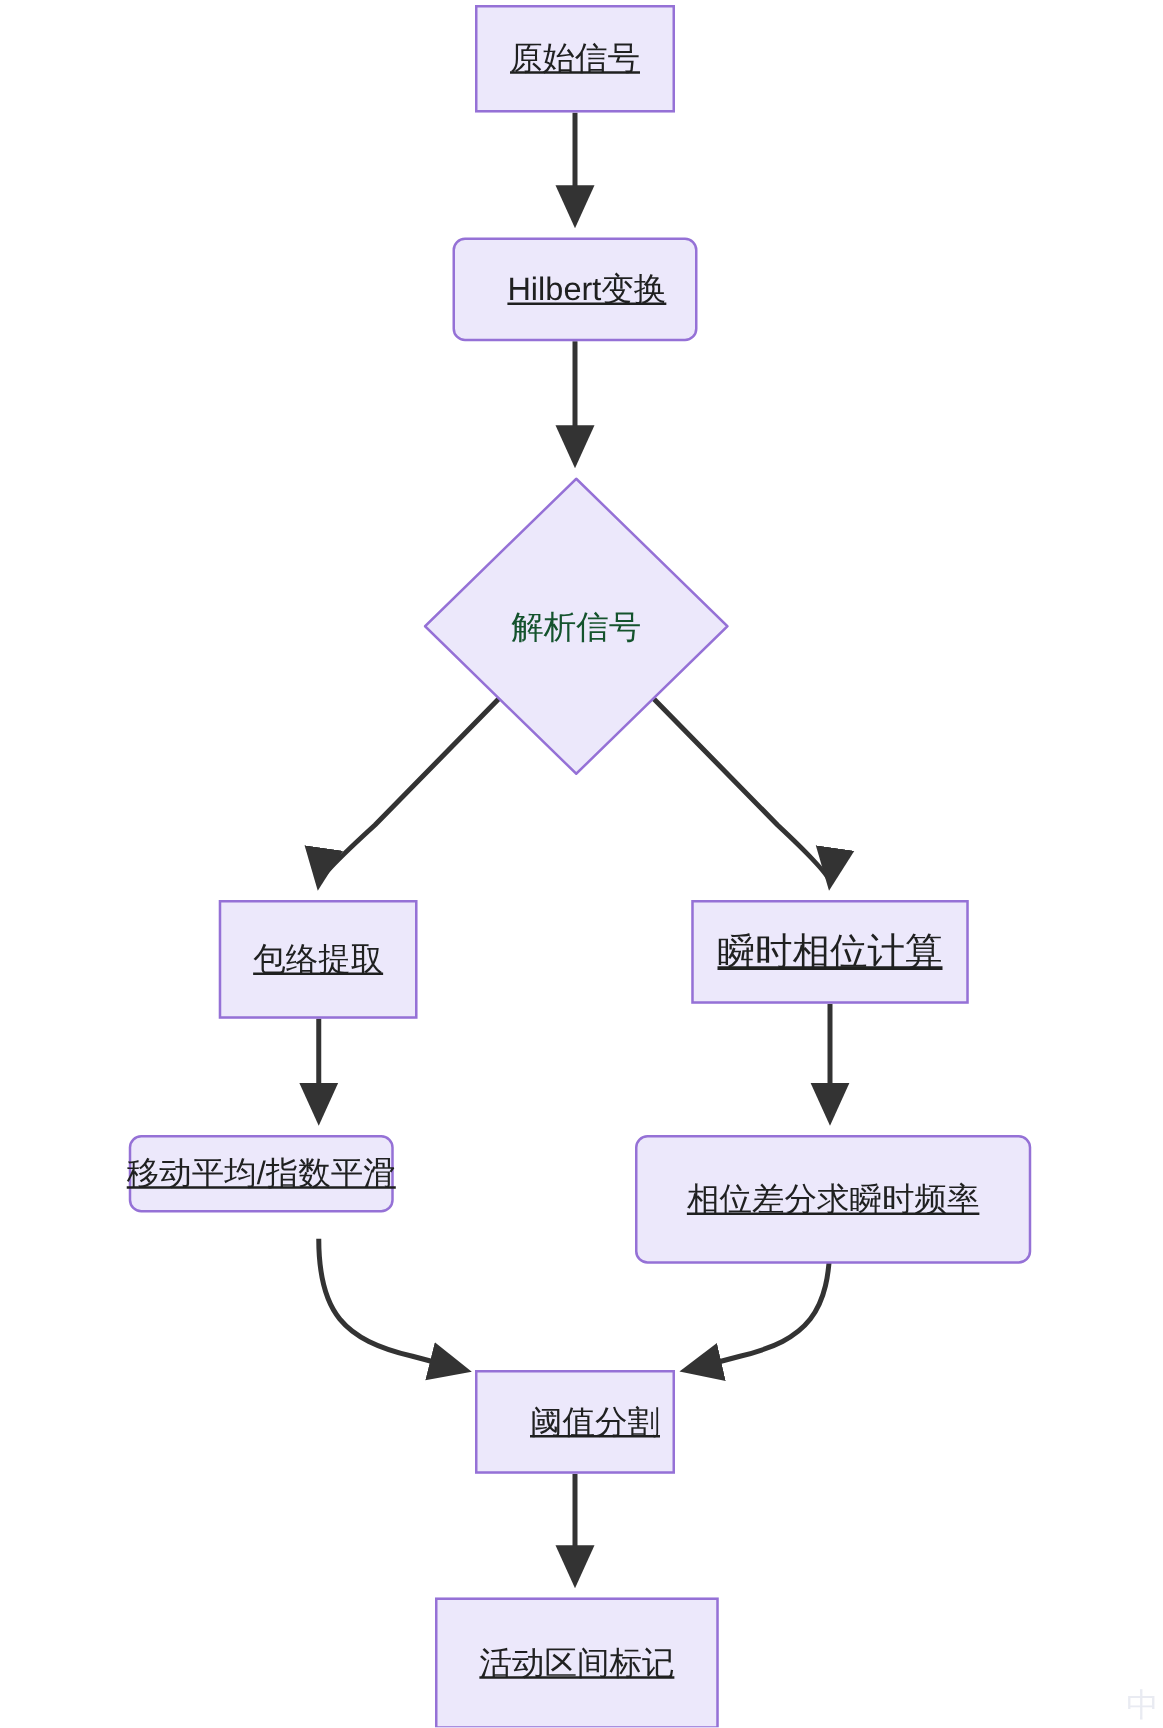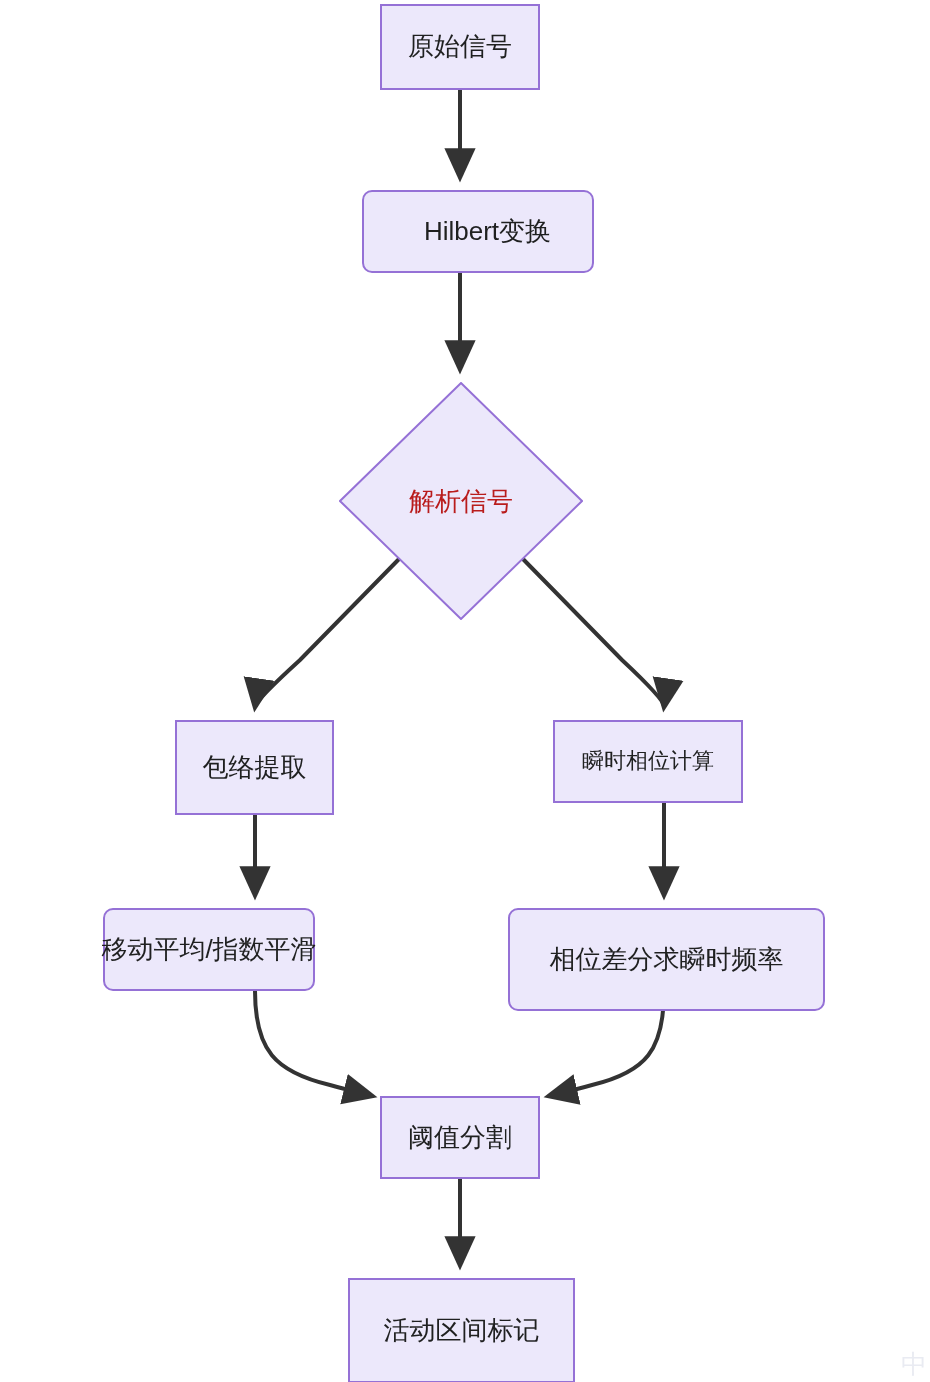--- a/index.html
+++ b/index.html
@@ -28,20 +28,21 @@
     box-sizing: border-box;
     display: flex;
     align-items: center;
     justify-content: center;
     background: #ece8fb;
     border: 2px solid #9571d6;
     color: #1f2020;
     text-align: center;
     line-height: 1.2;
     white-space: nowrap;
+    text-decoration: underline;
   }
   .node.rect { border-radius: 0; }
   .node.round { border-radius: 10px; }
   .node-label {
     display: block;
     padding: 0 10px;
   }
   
   .diamond-wrap {
     position: absolute;
@@ -51,21 +52,21 @@
   }
   .diamond-shape {
     position: absolute;
     top: 0; left: 0;
     width: 100%;
     height: 100%;
   }
   .diamond-label {
     position: relative;
     z-index: 2;
-    color: #b91c1c;
+    color: #14532d;
     white-space: nowrap;
   }
   .watermark {
     position: absolute;
     right: 2px;
     bottom: 0px;
     font-size: 26px;
     color: #d8dce8;
     opacity: 0.55;
     letter-spacing: 1px;
@@ -101,48 +102,48 @@
 
     <path d="M664,991 C664,1050 646,1072 592,1085 Q562,1093 549,1096" stroke="#333333" stroke-width="4" fill="none" marker-end="url(#arrowhead)"></path>
 
     <path d="M460,1179 L460,1265" stroke="#333333" stroke-width="4" fill="none" marker-end="url(#arrowhead)"></path>
   </svg>
 
   <div class="node rect" style="left:380px; top:4px; width:160px; height:86px; font-size:26px;">
     <span class="node-label">原始信号</span>
   </div>
 
-  <div class="node round" style="left:362px; top:190px; width:232px; height:83px; font-size:26px;padding-left:19px;">
+  <div class="node round" style="left:362px; top:190px; width:196px; height:83px; font-size:26px;padding-left:19px;">
     <span class="node-label">Hilbert变换</span>
   </div>
 
   <div class="diamond-wrap" style="left:339px; top:382px; width:244px; height:238px;">
     <svg class="diamond-shape" viewBox="0 0 244 238" preserveAspectRatio="none">
       <polygon points="122,1 243,119 122,237 1,119" fill="#ece8fb" stroke="#9571d6" stroke-width="2"></polygon>
     </svg>
     <span class="diamond-label" style="font-size:26px;">解析信号</span>
   </div>
 
   <div class="node rect" style="left:175px; top:720px; width:159px; height:95px; font-size:26px;">
     <span class="node-label">包络提取</span>
   </div>
 
-  <div class="node rect" style="left:553px; top:720px; width:190px; height:83px; font-size:22px;">
+  <div class="node rect" style="left:553px; top:720px; width:222px; height:83px; font-size:30px;">
     <span class="node-label">瞬时相位计算</span>
   </div>
 
-  <div class="node round" style="left:103px; top:908px; width:212px; height:83px; font-size:26px;">
+  <div class="node round" style="left:103px; top:908px; width:212px; height:62px; font-size:26px;">
     <span class="node-label">移动平均/指数平滑</span>
   </div>
 
   <div class="node round" style="left:508px; top:908px; width:317px; height:103px; font-size:26px;">
     <span class="node-label">相位差分求瞬时频率</span>
   </div>
 
-  <div class="node rect" style="left:380px; top:1096px; width:160px; height:83px; font-size:26px;">
+  <div class="node rect" style="left:380px; top:1096px; width:160px; height:83px; font-size:26px;justify-content:flex-end;">
     <span class="node-label">阈值分割</span>
   </div>
 
   <div class="node rect" style="left:348px; top:1278px; width:227px; height:105px; font-size:26px;">
     <span class="node-label">活动区间标记</span>
   </div>
 
   <div class="watermark">中</div>
 
 </div>

